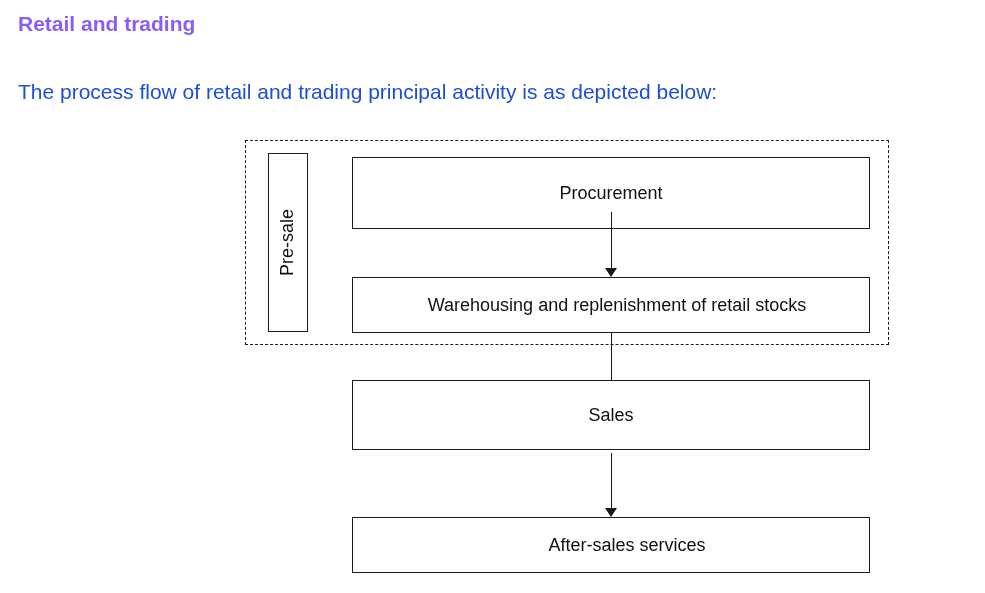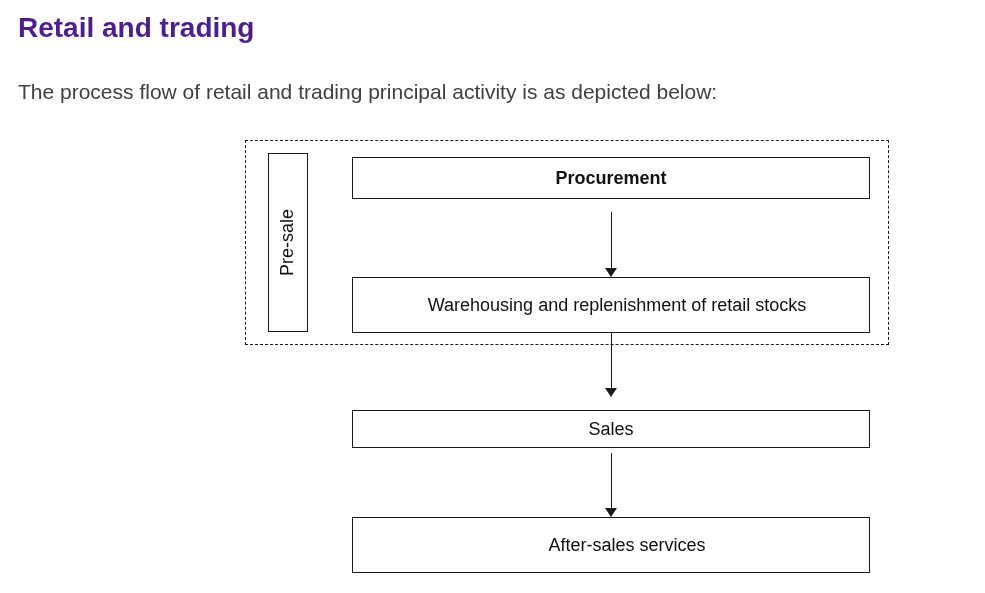--- a/index.html
+++ b/index.html
@@ -12,31 +12,31 @@
     position: relative;
     width: 985px;
     height: 593px;
     background: #ffffff;
     overflow: hidden;
   }
   .heading {
     position: absolute;
     left: 18px;
     top: 12px;
-    font-size: 28px;
+    font-size: 21px;
     font-weight: bold;
-    color: #4c1d95;
+    color: #8b5cf6;
   }
   .intro {
     position: absolute;
     left: 18px;
     top: 80px;
     font-size: 21px;
     font-weight: normal;
-    color: #404040;
+    color: #1d4ed8;
   }
   .dashed-group {
     position: absolute;
     left: 245px;
     top: 140px;
     width: 644px;
     height: 205px;
     border: 1px dashed #1a1a1a;
     background: transparent;
   }
@@ -55,23 +55,23 @@
     left: 268px;
     top: 153px;
     width: 40px;
     height: 179px;
   }
   .vert-label {
     transform: rotate(-90deg);
     white-space: nowrap;
     font-size: 18px;
   }
-  .node-procurement   { left: 352px; top: 157px; width: 518px; height: 42px; font-weight: bold; }
+  .node-procurement   { left: 352px; top: 157px; width: 518px; height: 72px; }
   .node-warehousing   { left: 352px; top: 277px; width: 518px; height: 56px; padding-left: 12px; }
-  .node-sales         { left: 352px; top: 410px; width: 518px; height: 38px; }
+  .node-sales         { left: 352px; top: 380px; width: 518px; height: 70px; }
   .node-aftersales    { left: 352px; top: 517px; width: 518px; height: 56px; padding-left: 32px; }
 
   .arrow-shaft {
     position: absolute;
     width: 1px;
     background: #1a1a1a;
   }
   .arrow-head {
     position: absolute;
     width: 0;

